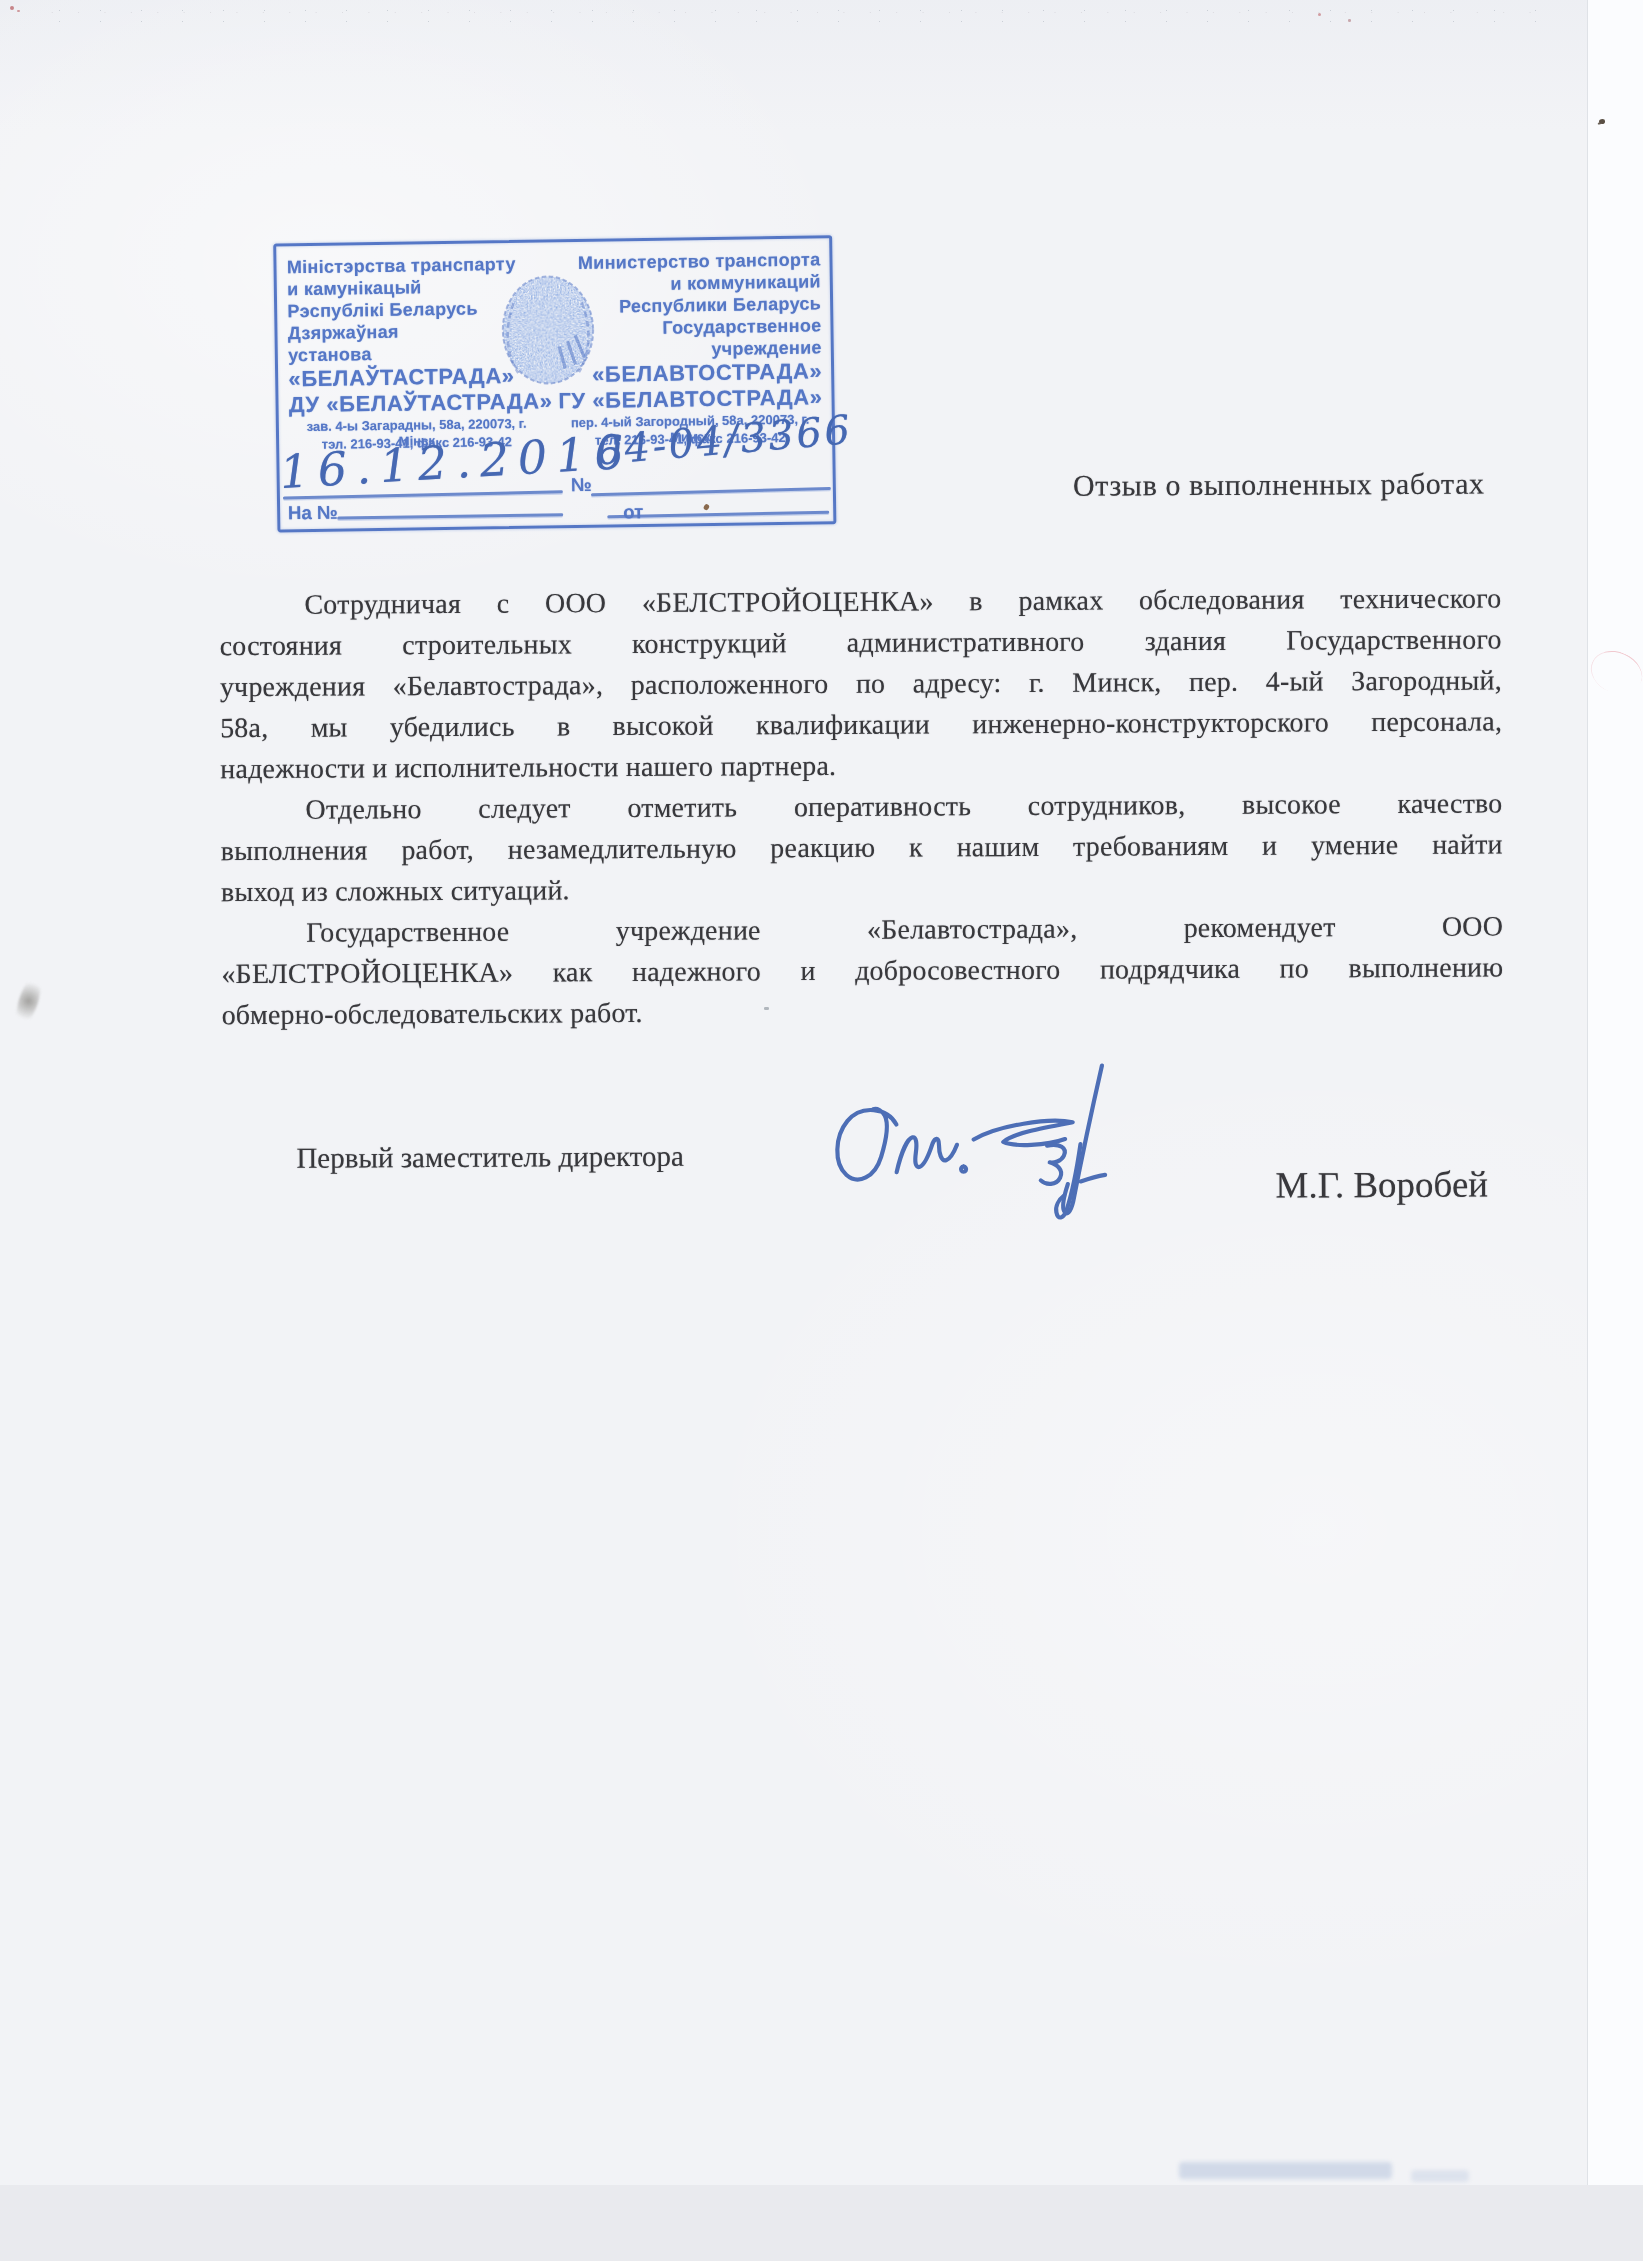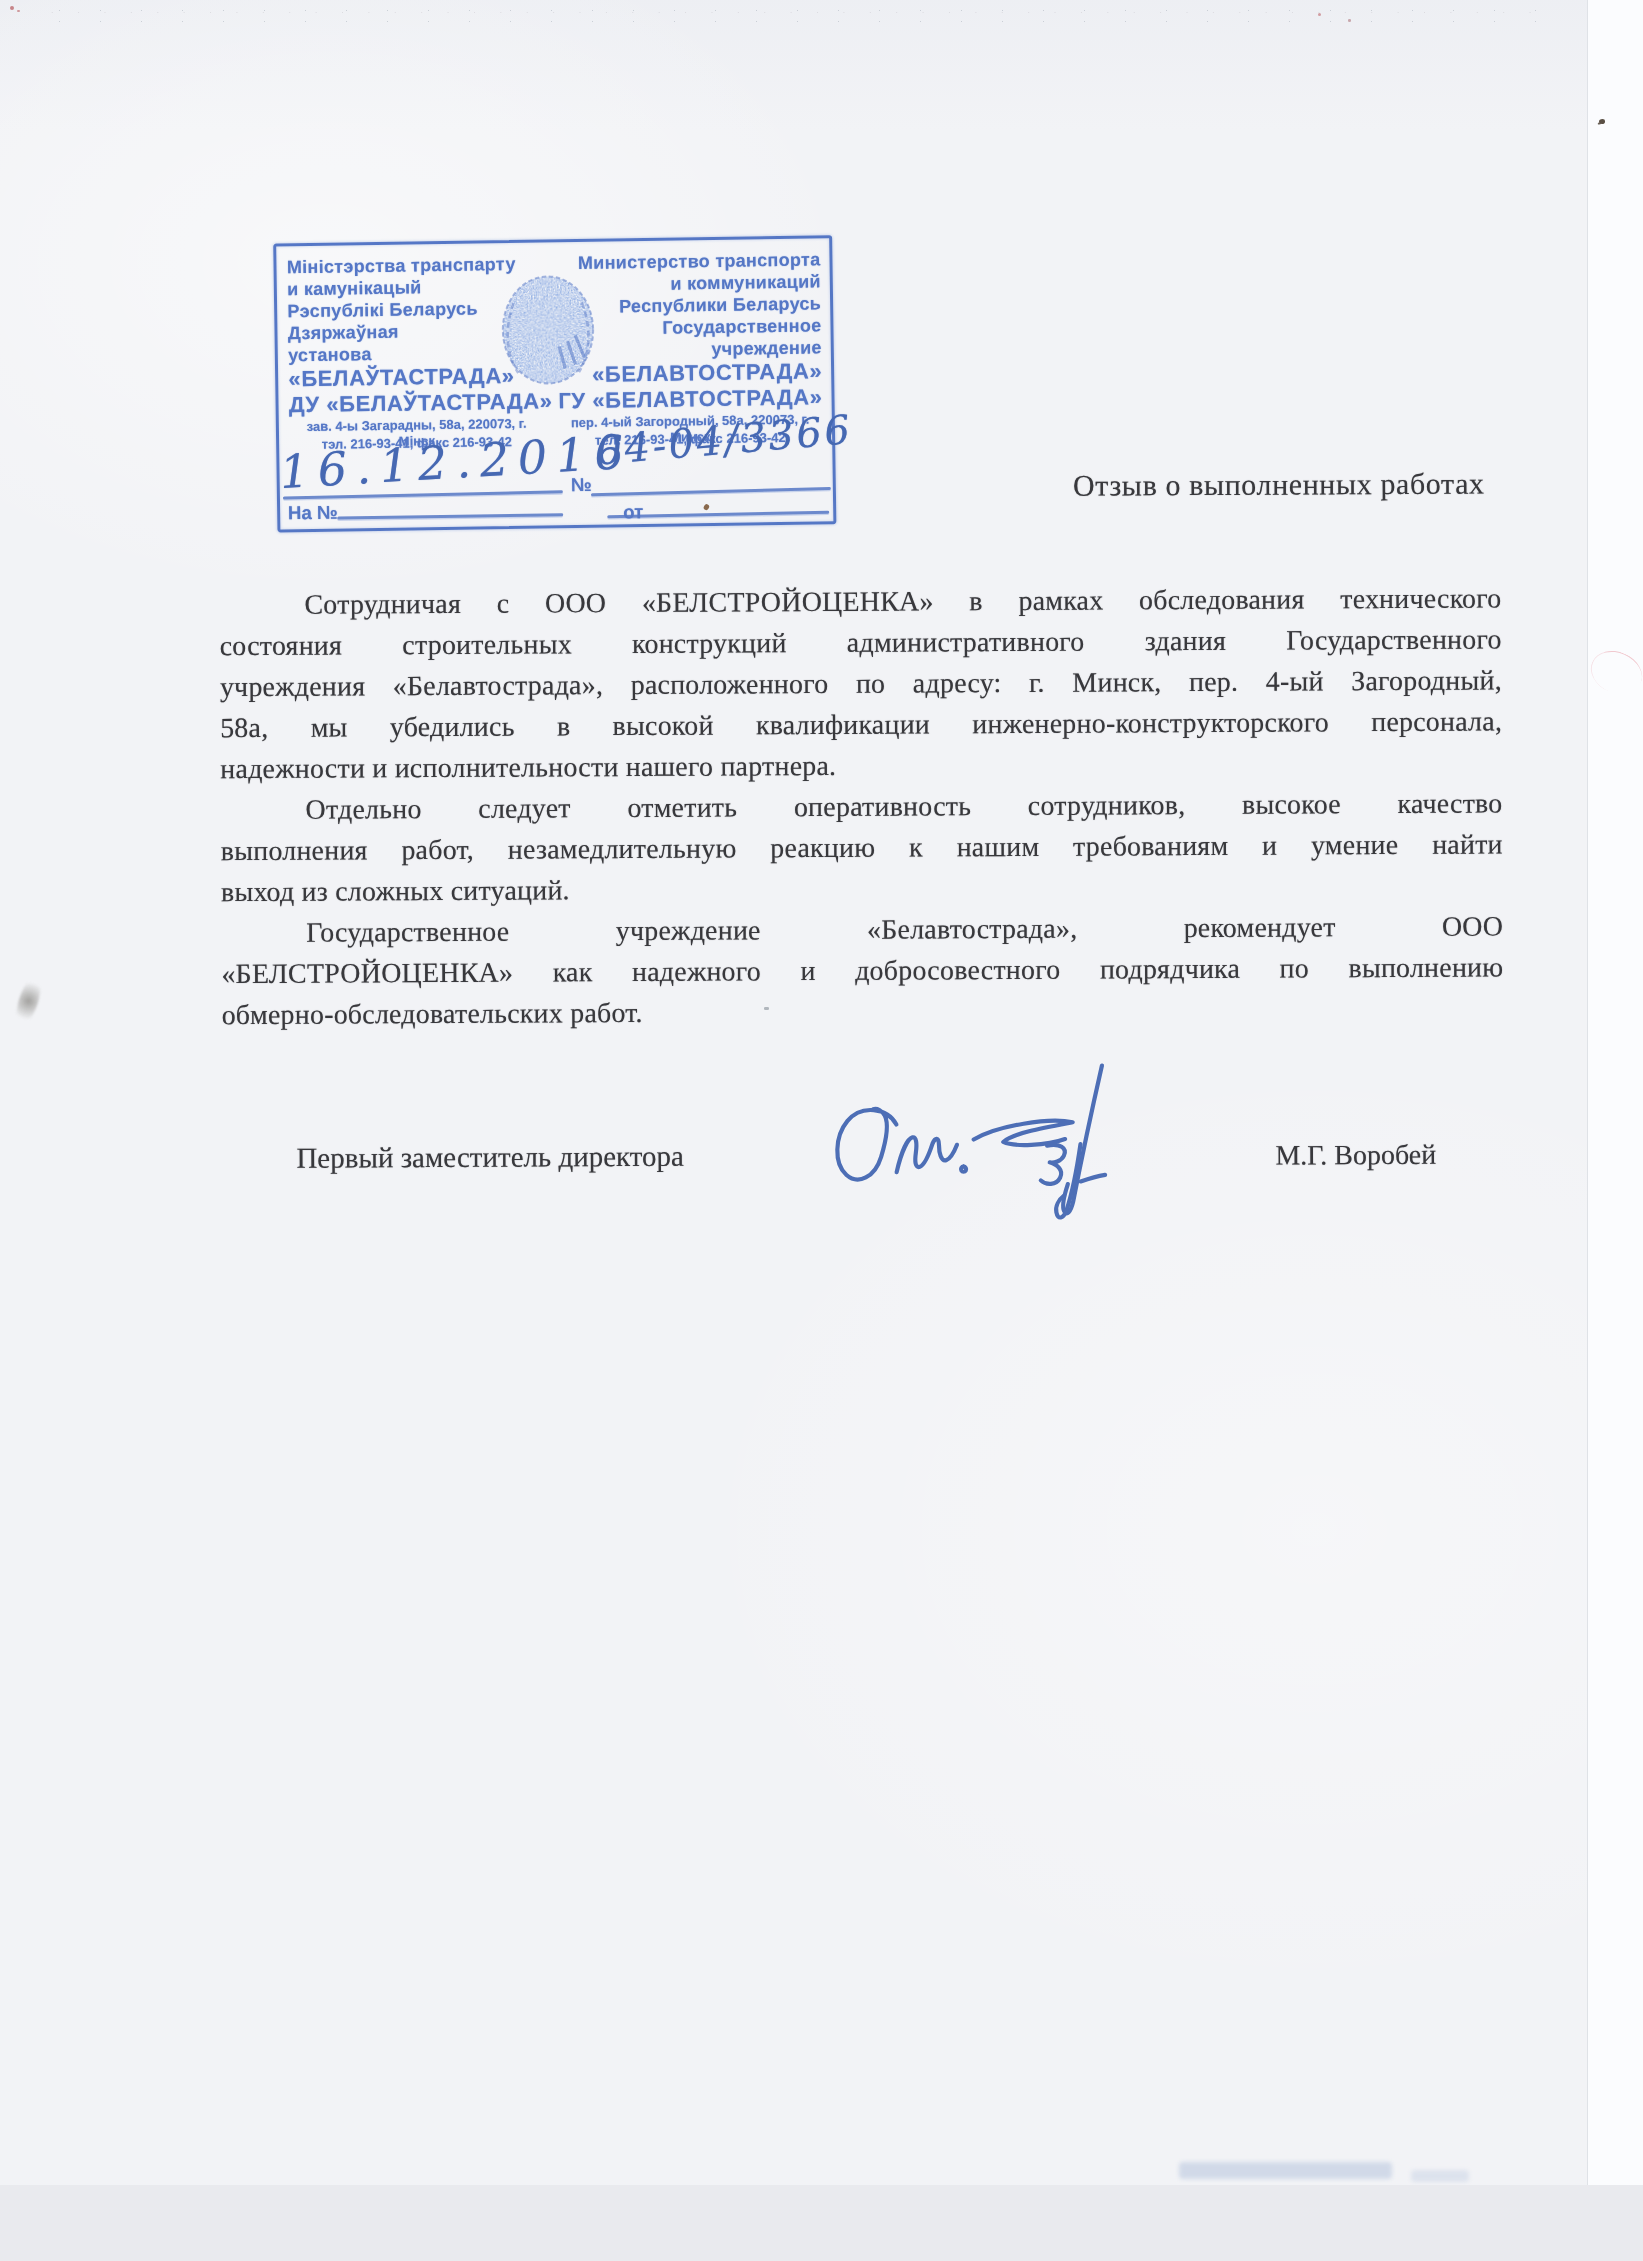--- a/index.html
+++ b/index.html
@@ -73,21 +73,21 @@
     font-size:30px;letter-spacing:0.6px;
     text-shadow:0 0 1px rgba(55,55,60,.55);}
   .body-text{position:absolute;left:222px;top:581px;width:1282px;font-size:28px;line-height:41px;
     text-shadow:0 0 1px rgba(55,55,62,.5);letter-spacing:0.2px;}
   .line{text-align:justify;text-align-last:justify;-moz-text-align-last:justify;}
   .line.last{text-align-last:left;-moz-text-align-last:left;}
   .line.first{padding-left:85px;}
 
   .sig-label{position:absolute;left:296px;top:1139px;font-size:29px;
     text-shadow:0 0 1px rgba(55,55,62,.5);}
-  .sig-name{position:absolute;left:1275px;top:1142px;font-size:28px;
+  .sig-name{position:absolute;left:1275px;top:1166px;font-size:37px;
     text-shadow:0 0 1px rgba(55,55,62,.5);}
   .sig-svg{position:absolute;left:820px;top:1049px;width:303px;height:193px;color:var(--pen-ink);}
 
   
   .dust-band{position:absolute;left:39px;top:5.2px;width:1501px;height:19.3px;opacity:.35;
     background-image:radial-gradient(rgba(110,125,140,.8) 0.8px, transparent 1px),
                      radial-gradient(rgba(150,140,150,.6) 0.6px, transparent 0.9px);
     background-size:41px 11px, 26.4px 15px;}
   .speck{position:absolute;border-radius:50%;}
   .smudge{position:absolute;left:19.3px;top:976px;width:19.3px;height:50px;border-radius:50%;

